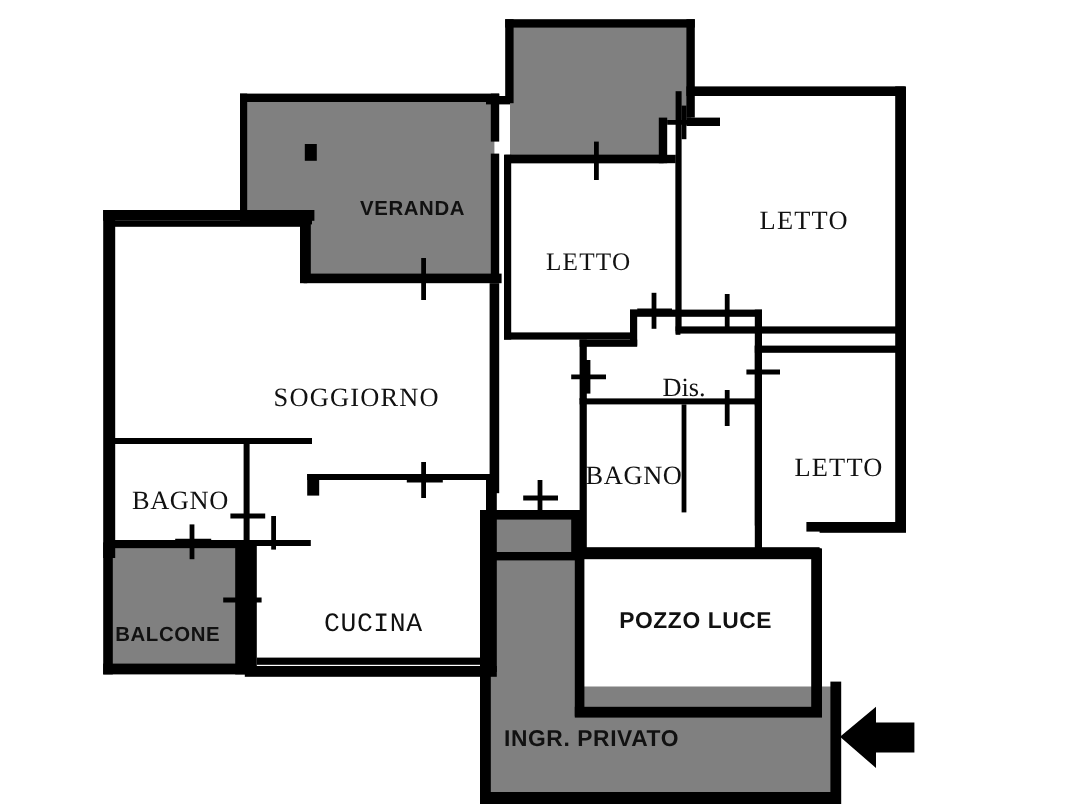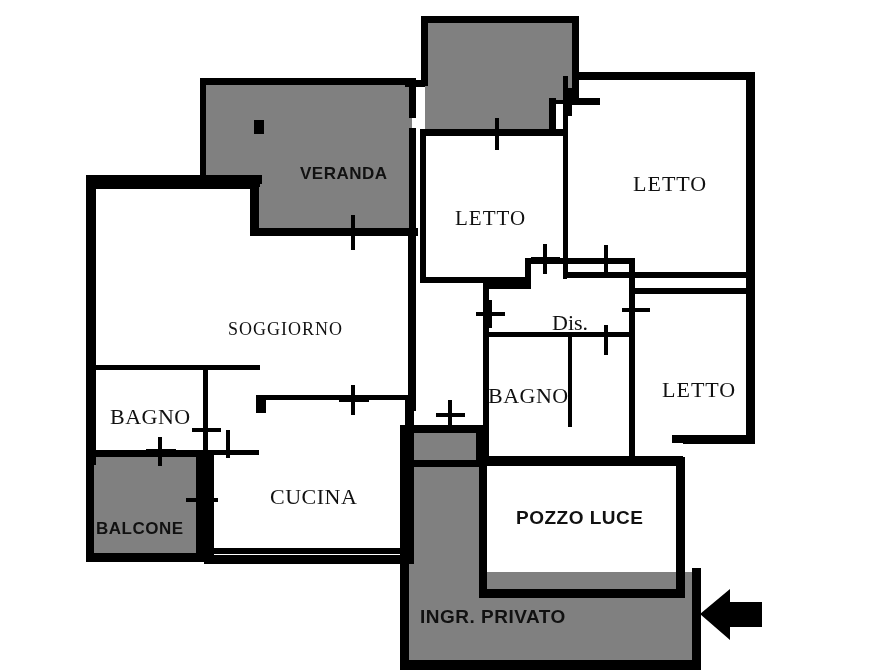--- a/index.html
+++ b/index.html
@@ -143,29 +143,29 @@
   </svg>
 
   <div class="lbl lbl-bold" style="left:300px;top:165px;font-size:17px;letter-spacing:0.5px;">VERANDA</div>
 
   <div class="lbl lbl-thin" style="left:455px;top:192px;font-size:21px;letter-spacing:1px;">LETTO</div>
 
   <div class="lbl lbl-thin" style="left:633px;top:157px;font-size:22px;letter-spacing:1px;">LETTO</div>
 
   <div class="lbl lbl-thin" style="left:662px;top:363px;font-size:22px;letter-spacing:1px;">LETTO</div>
 
-  <div class="lbl lbl-thin" style="left:228px;top:304px;font-size:18px;letter-spacing:1px;">SOGGIORNO</div>
+  <div class="lbl lbl-thin" style="left:228px;top:304px;font-size:22px;letter-spacing:1px;">SOGGIORNO</div>
 
   <div class="lbl lbl-thin" style="left:552px;top:296px;font-size:22px;">Dis.</div>
 
   <div class="lbl lbl-thin" style="left:110px;top:390px;font-size:22px;letter-spacing:0.5px;">BAGNO</div>
 
   <div class="lbl lbl-thin" style="left:488px;top:369px;font-size:22px;letter-spacing:0.5px;">BAGNO</div>
 
-  <div class="lbl lbl-thin" style="left:270px;top:470px;font-size:22px;letter-spacing:0.5px;">CUCINA</div>
+  <div class="lbl lbl-thin" style="left:270px;top:494px;font-size:22px;letter-spacing:0.5px;font-family:Liberation Mono, monospace;">CUCINA</div>
 
   <div class="lbl lbl-bold" style="left:96px;top:520px;font-size:17px;letter-spacing:0.5px;">BALCONE</div>
 
   <div class="lbl lbl-bold" style="left:420px;top:607px;font-size:19px;letter-spacing:0.5px;">INGR. PRIVATO</div>
 
   <div class="lbl lbl-bold" style="left:516px;top:508px;font-size:19px;letter-spacing:0.5px;">POZZO LUCE</div>
 
 </div>
 
 </body></html>

